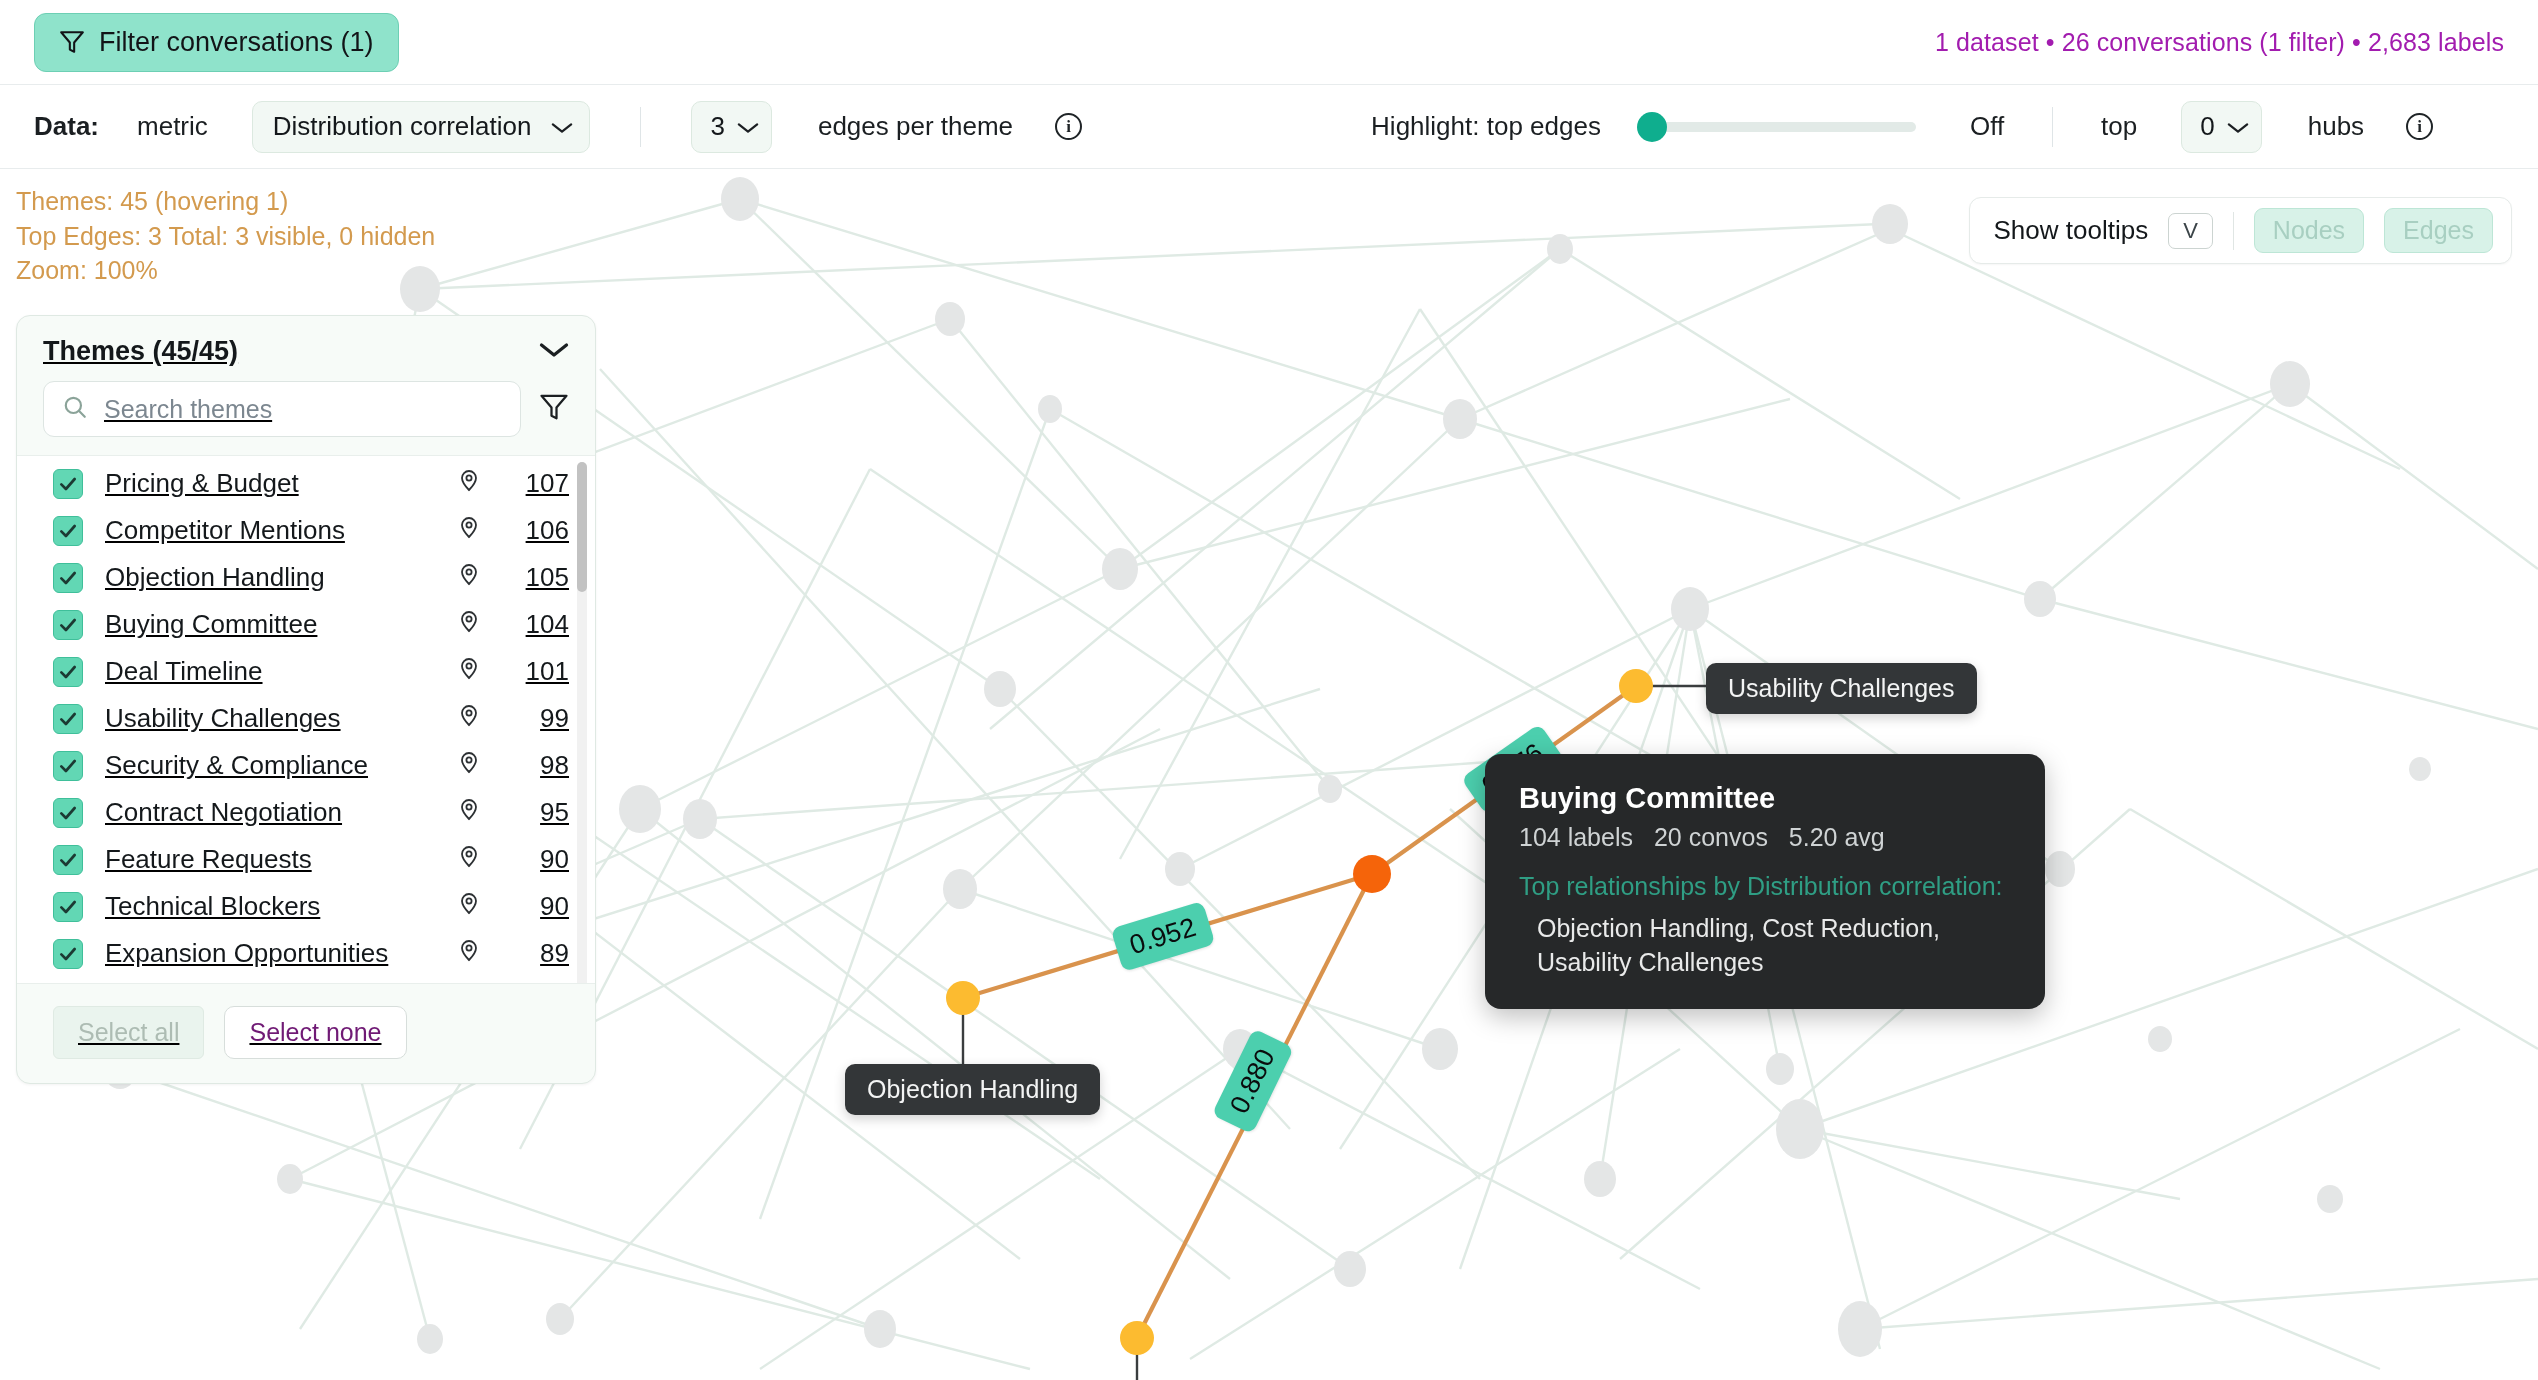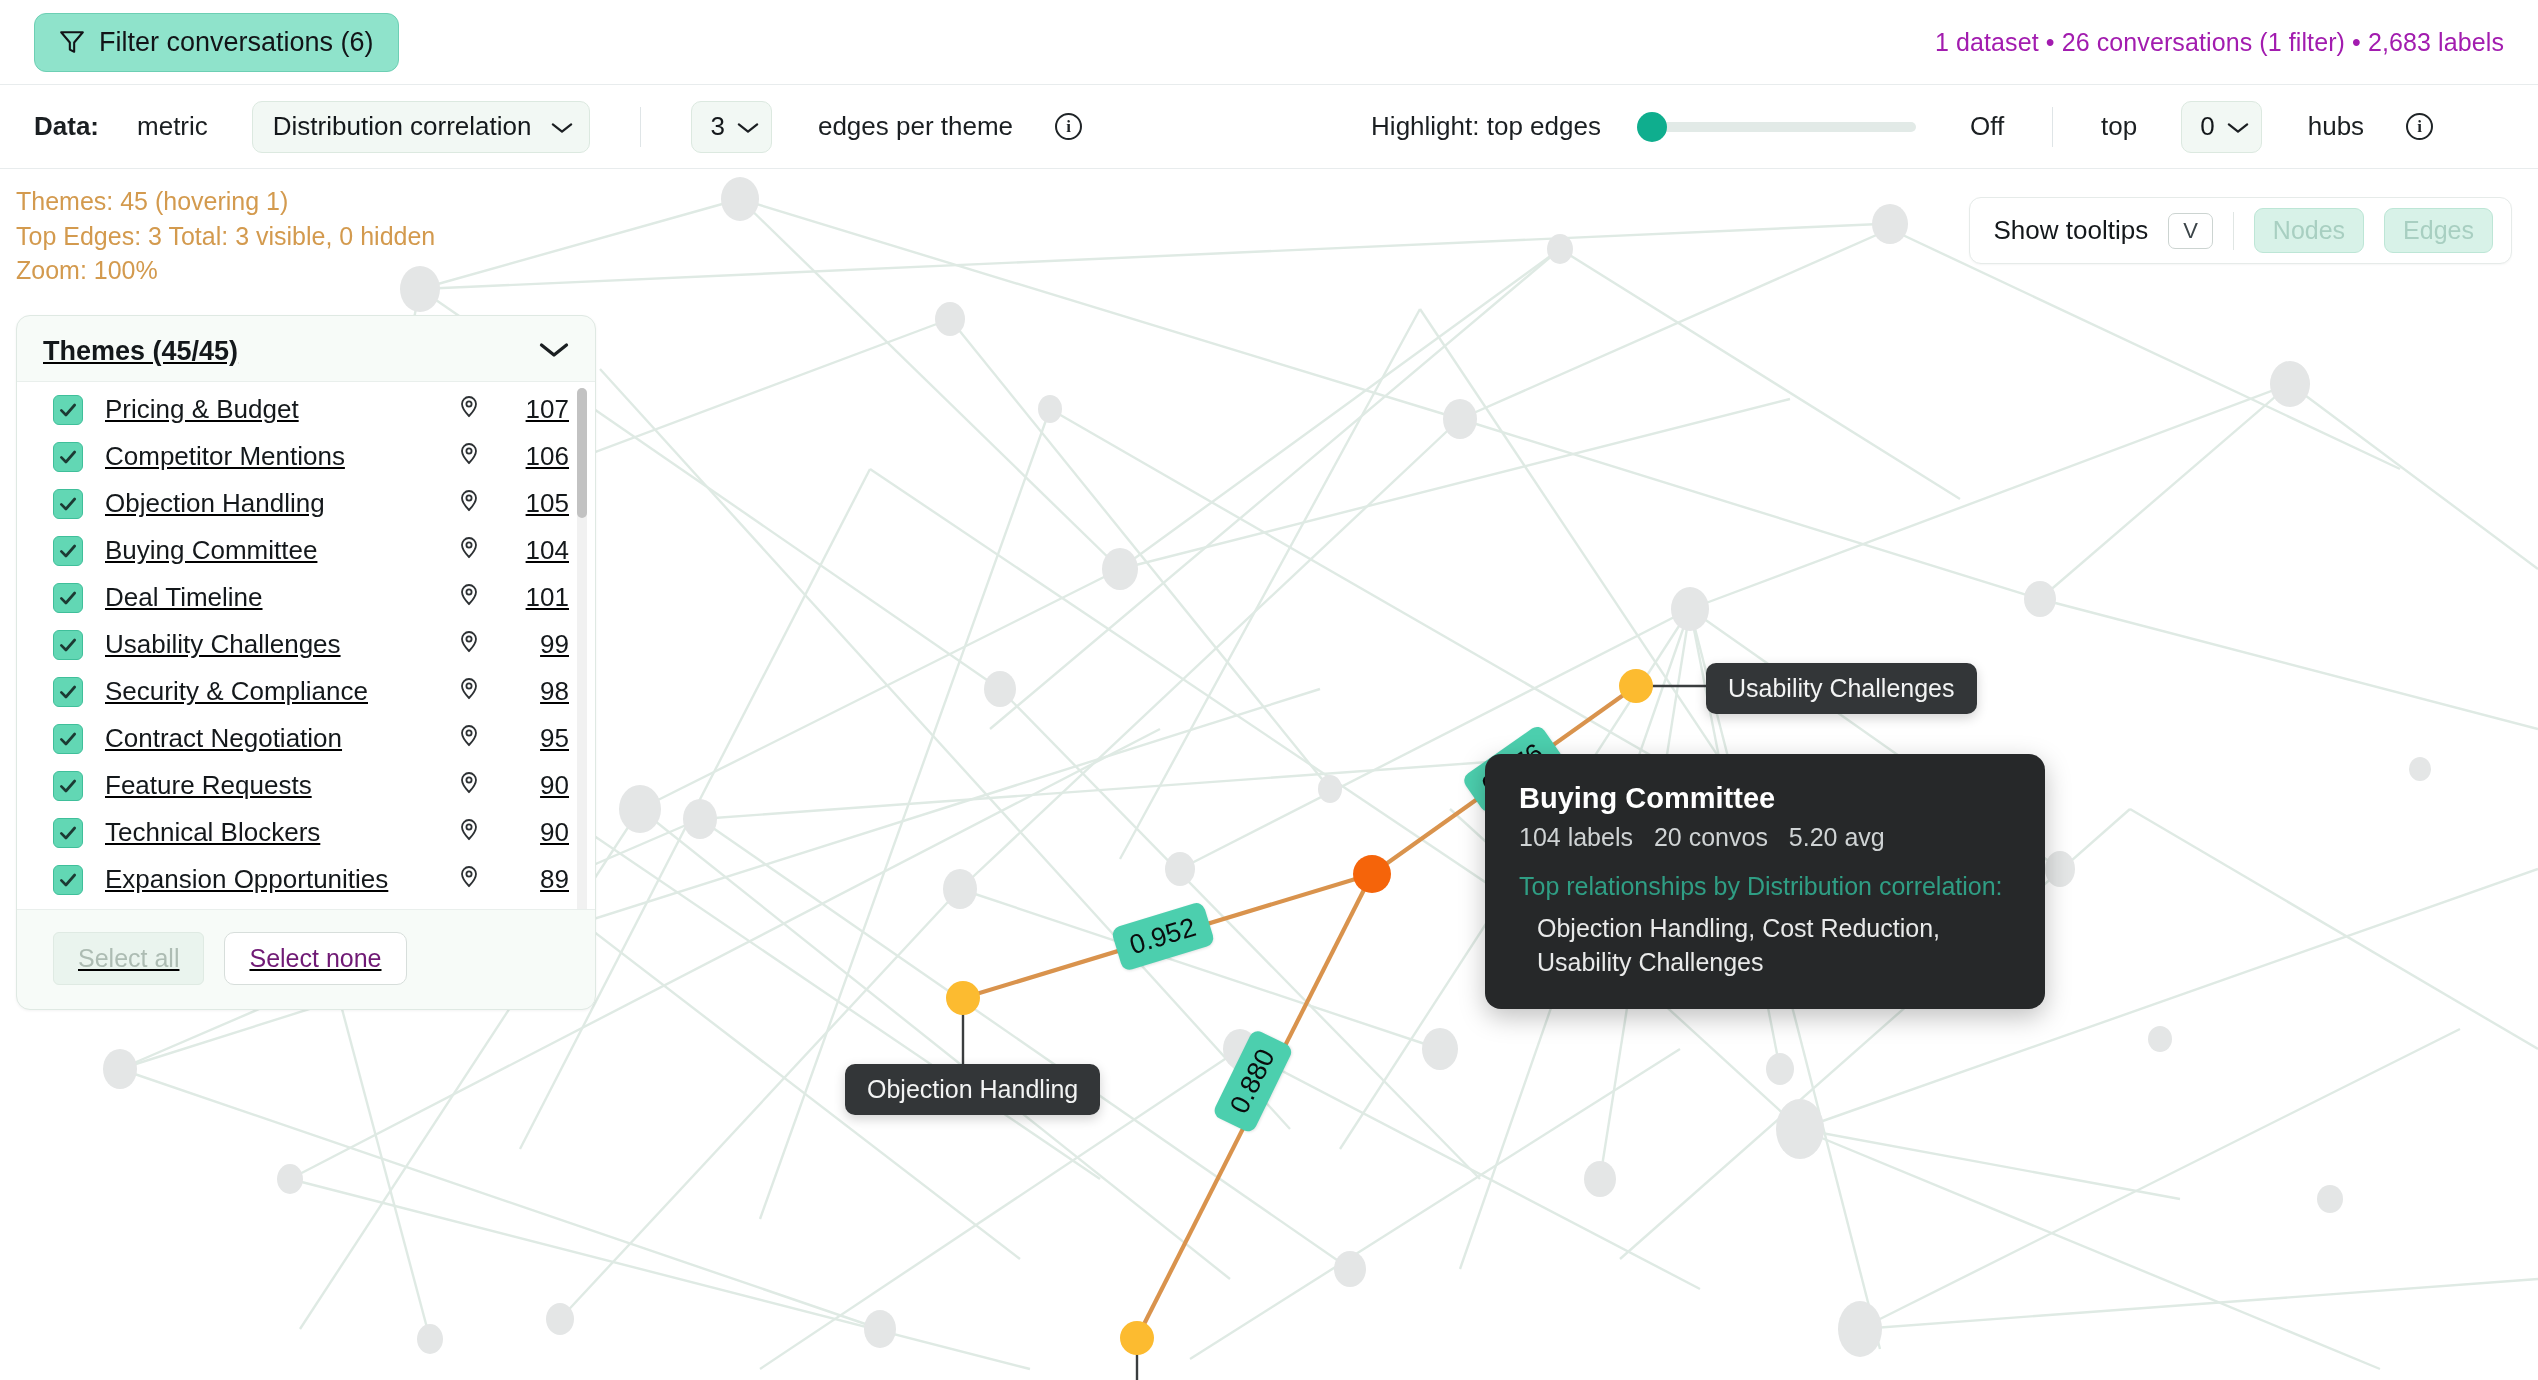--- a/index.html
+++ b/index.html
@@ -179,21 +179,21 @@
 
 <div id="app">
 
   <div class="topbar">
     <div class="filter-btn">
       <span>
         <svg width="26" height="26" viewBox="0 0 24 24" fill="none" stroke="#121417" stroke-width="1.9" stroke-linecap="round" stroke-linejoin="round">
             <polygon points="22 3 2 3 10 12.46 10 19 14 21 14 12.46 22 3"></polygon>
           </svg>
       </span>
-      <span>Filter conversations (6)</span>
+      <span>Filter conversations (1)</span>
     </div>
     <div class="dataset-info">1 dataset • 26 conversations (1 filter) • 2,683 labels</div>
   </div>
 
   <div class="ctrlbar">
     <span class="ctrl-label-strong">Data:</span>
     <span style="margin-left:10px">metric</span>
     <div class="select-box" style="margin-left:16px">
       <span>Distribution correlation</span>
       <span>
@@ -389,20 +389,36 @@
   <div class="themes-panel">
     <div class="tp-head">
       <div class="tp-title">Themes (45/45)</div>
       <span>
         <svg width="30" height="18" viewBox="0 0 24 14" fill="none" stroke="#1b1f22" stroke-width="2.6" stroke-linecap="round" stroke-linejoin="round">
             <polyline points="2 3 12 11 22 3"></polyline>
           </svg>
       </span>
     </div>
 
+    <div class="tp-search-row">
+      <div class="tp-search">
+        <span>
+          <svg width="26" height="26" viewBox="0 0 24 24" fill="none" stroke="#8ba399" stroke-width="2" stroke-linecap="round">
+              <circle cx="10.5" cy="10.5" r="7"></circle>
+              <line x1="16" y1="16" x2="21" y2="21"></line>
+            </svg>
+        </span>
+        <input type="text" placeholder="Search themes" style="">
+      </div>
+      <span>
+        <svg width="30" height="30" viewBox="0 0 24 24" fill="none" stroke="#1b1f22" stroke-width="1.8" stroke-linecap="round" stroke-linejoin="round">
+            <polygon points="22 3 2 3 10 12.46 10 19 14 21 14 12.46 22 3"></polygon>
+          </svg>
+      </span>
+    </div>
 
     <div class="tp-list">
       <div class="tp-row">
         <span class="cbx">
             <svg width="20" height="20" viewBox="0 0 24 24" fill="none" stroke="#1c3a33" stroke-width="3.2" stroke-linecap="round" stroke-linejoin="round">
               <polyline points="4 12.5 9.5 18 20 6"></polyline>
             </svg>
           </span>
         <span class="tp-name">Pricing &amp; Budget</span>
         <span class="pin"><svg width="24" height="26" viewBox="0 0 24 24" fill="none" stroke="#1b1f22" stroke-width="1.8">

